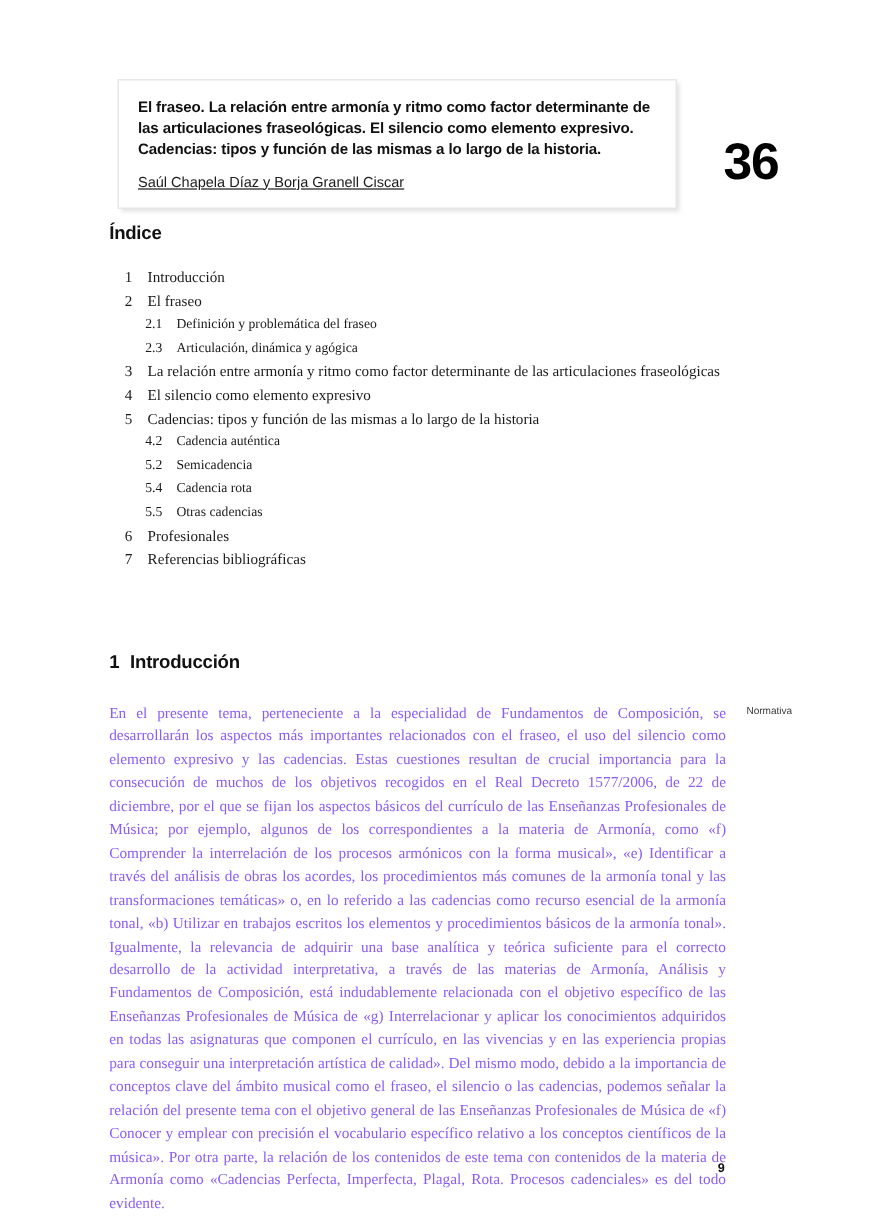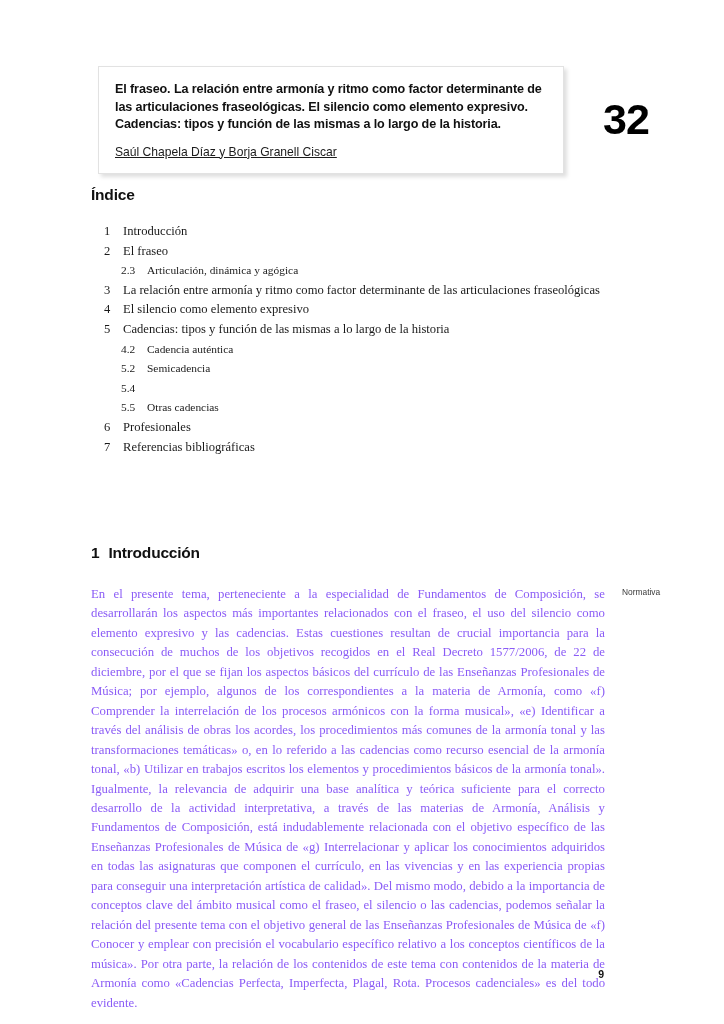--- a/index.html
+++ b/index.html
@@ -17,21 +17,21 @@
     color: #1a1a1a;
   }
 
   
   .title-row {
     position: absolute;
     left: 0;
     top: 66px;
     width: 668px;
     display: flex;
-    align-items: flex-start;
+    align-items: center;
   }
   .title-box {
     margin-left: 98px;
     width: 466px;
     box-sizing: border-box;
     background: #ffffff;
     border: 1px solid #e2e2e2;
     box-shadow: 3px 3px 4px rgba(0,0,0,0.13);
     padding: 14px 16px 13px 16px;
   }
@@ -154,35 +154,39 @@
 </head>
 <body>
 
 <div class="page">
 
   <div class="title-row">
     <div class="title-box">
       <div class="title-main">El fraseo. La relación entre armonía y ritmo como factor determinante de las articulaciones fraseológicas. El silencio como elemento expresivo. Cadencias: tipos y función de las mismas a lo largo de la historia.</div>
       <div class="title-authors">Saúl Chapela Díaz y Borja Granell Ciscar</div>
     </div>
-    <div class="chapter-number">32</div>
+    <div class="chapter-number">36</div>
   </div>
 
   <div class="index-heading">Índice</div>
 
   <div class="index-list" id="index-list">
       <div class="idx-item lvl1">
         <span class="idx-num">1</span>
         <span class="idx-label">Introducción</span>
       </div>
       <div class="idx-item lvl1">
         <span class="idx-num">2</span>
         <span class="idx-label">El fraseo</span>
       </div>
       <div class="idx-item lvl2">
+        <span class="idx-num">2.1</span>
+        <span class="idx-label">Definición y problemática del fraseo</span>
+      </div>
+      <div class="idx-item lvl2">
         <span class="idx-num">2.3</span>
         <span class="idx-label">Articulación, dinámica y agógica</span>
       </div>
       <div class="idx-item lvl1">
         <span class="idx-num">3</span>
         <span class="idx-label">La relación entre armonía y ritmo como factor determinante de las articulaciones fraseológicas</span>
       </div>
       <div class="idx-item lvl1">
         <span class="idx-num">4</span>
         <span class="idx-label">El silencio como elemento expresivo</span>
@@ -194,20 +198,21 @@
       <div class="idx-item lvl2">
         <span class="idx-num">4.2</span>
         <span class="idx-label">Cadencia auténtica</span>
       </div>
       <div class="idx-item lvl2">
         <span class="idx-num">5.2</span>
         <span class="idx-label">Semicadencia</span>
       </div>
       <div class="idx-item lvl2">
         <span class="idx-num">5.4</span>
+        <span class="idx-label">Cadencia rota</span>
       </div>
       <div class="idx-item lvl2">
         <span class="idx-num">5.5</span>
         <span class="idx-label">Otras cadencias</span>
       </div>
       <div class="idx-item lvl1">
         <span class="idx-num">6</span>
         <span class="idx-label">Profesionales</span>
       </div>
       <div class="idx-item lvl1">

